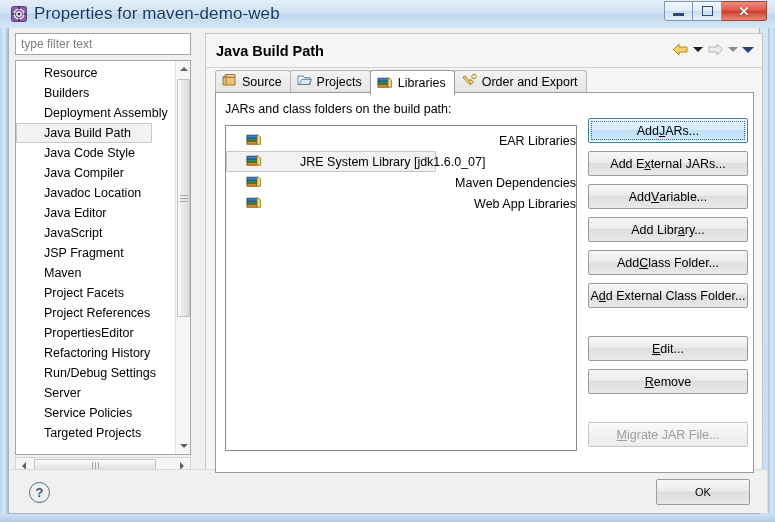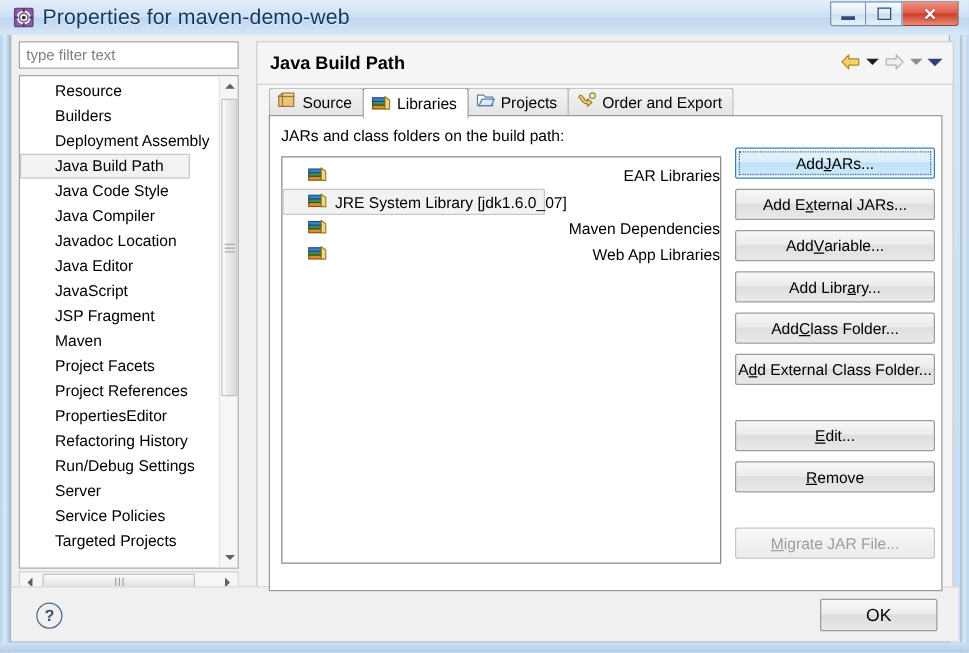--- a/index.html
+++ b/index.html
@@ -214,20 +214,21 @@
     padding-left: 20px; font-size:12.5px; color:#000;
     white-space:nowrap;
     justify-content:space-between;
   }
   .lib-row:first-child { margin-top:4px; }
   .lib-row.selected {
     background:#f2f2f2; border:1px solid #c8c8c8;
     border-radius:1px;
     margin-right: 140px;
     padding-left:19px;
+    gap:32px;
   }
   .lib-label { margin-left:6px; }
 
   
   .btn-col {
     position:absolute; left: 372px; top: 25px;
     width: 160px;
     display:flex; flex-direction:column; gap:8px;
   }
   .btn {
@@ -268,21 +269,21 @@
     border:1.6px solid #4a6a8a;
     display:flex; align-items:center; justify-content:center;
     font-size:13px; color:#35506d; font-weight:bold;
   }
   .footer-btns { position:absolute; right:17px; top:9px; display:flex; gap:9px; }
   .dlg-btn {
     width:94px; height:26px;
     background: linear-gradient(to bottom,#f7f7f7 0%,#ececec 45%,#dcdcdc 50%,#e8e8e8 100%);
     border:1px solid #9b9b9b; border-radius:2px;
     font-family:"Liberation Sans", sans-serif;
-    font-size:14px; color:#000;
+    font-size:11px; color:#000;
     display:flex; align-items:center; justify-content:center;
     cursor: default;
     text-align: center;
   }
 
   
   .ico { display:inline-block; flex:none; }
 </style>
 </head>
 <body>
@@ -414,40 +415,40 @@
           <span class="ico">
             <svg width="15" height="14" viewBox="0 0 15 14">
               <path d="M1 4 L1 12 L13 12 L13 4 Z" fill="#e8c478" stroke="#9a7830" stroke-width="1"></path>
               <path d="M1 4 L4 1.5 L13 1.5 L13 4 Z" fill="#f3dda8" stroke="#9a7830" stroke-width="1"></path>
               <path d="M4 1.5 L4 12" stroke="#9a7830" stroke-width="1"></path>
             </svg>
           </span>
           <span>Source</span>
         </div>
 
+        <div class="tab">
+          <span class="ico">
+            <svg width="15" height="14" viewBox="0 0 15 14">
+              <path d="M1 3 L6 3 L7.3 4.7 L13 4.7 L13 11.5 L1 11.5 Z" fill="#ffffff" stroke="#5b7fa6" stroke-width="1"></path>
+              <path d="M2.3 11.5 L4.6 6.3 L14.4 6.3 L12.1 11.5 Z" fill="#dce9f6" stroke="#5b7fa6" stroke-width="1" stroke-linejoin="round"></path>
+            </svg>
+          </span>
+          <span>Projects</span>
+        </div>
+
         <div class="tab active">
           <span class="ico">
             <svg width="16" height="14" viewBox="0 0 16 14">
               <rect x="1" y="9" width="10" height="3.2" fill="#e08a2e" stroke="#8c4f10" stroke-width=".9"></rect>
               <rect x="1" y="6" width="10" height="3" fill="#3e8f4a" stroke="#1f5b28" stroke-width=".9"></rect>
               <rect x="1" y="3.2" width="10" height="2.9" fill="#3f7fc4" stroke="#1f4c80" stroke-width=".9"></rect>
               <path d="M11 2.4 L14.6 5 L14.6 12.3 L11 12.3 Z" fill="#f0d68a" stroke="#9a7a22" stroke-width=".9"></path>
             </svg>
           </span>
           <span>Libraries</span>
-        </div>
-
-        <div class="tab">
-          <span class="ico">
-            <svg width="15" height="14" viewBox="0 0 15 14">
-              <path d="M1 3 L6 3 L7.3 4.7 L13 4.7 L13 11.5 L1 11.5 Z" fill="#ffffff" stroke="#5b7fa6" stroke-width="1"></path>
-              <path d="M2.3 11.5 L4.6 6.3 L14.4 6.3 L12.1 11.5 Z" fill="#dce9f6" stroke="#5b7fa6" stroke-width="1" stroke-linejoin="round"></path>
-            </svg>
-          </span>
-          <span>Projects</span>
         </div>
 
         <div class="tab">
           <span class="ico">
             <svg width="16" height="14" viewBox="0 0 16 14">
               <path d="M3 3 C6 3 6 8 9 8 L9 6 L12.5 9 L9 12 L9 10 C4 10 4 5 2 5 Z" fill="#f2d37c" stroke="#9a7a22" stroke-width=".9" stroke-linejoin="round"></path>
               <circle cx="13" cy="3.5" r="2.2" fill="#fdf3cf" stroke="#9a7a22" stroke-width=".9"></circle>
             </svg>
           </span>
           <span>Order and Export</span>

